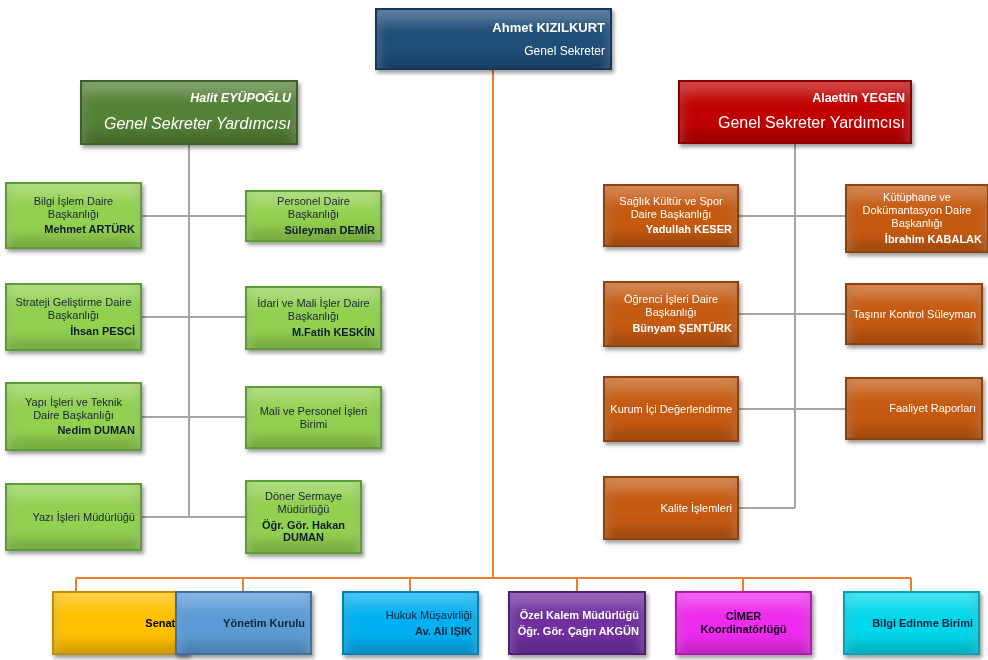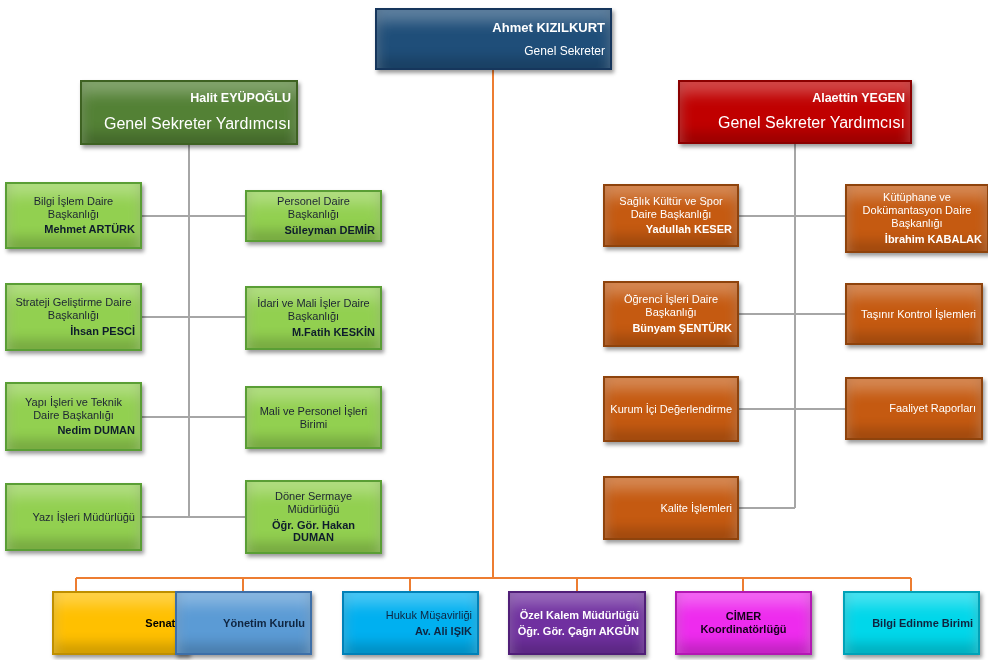--- a/index.html
+++ b/index.html
@@ -17,21 +17,21 @@
     box-shadow: inset 0 12px 14px rgba(255,255,255,0.28),
                 inset 0 -10px 12px rgba(0,0,0,0.18),
                 2px 3px 4px rgba(0,0,0,0.40);
   }
   .box .person { font-weight:700; }
 
   .root  { background:var(--root-fill,#1F4E79); border-color:#16365C; color:#fff; gap:9px; }
   .root .name { font-weight:700; font-size:13px; }
   .root .title { font-size:12px; }
 
-  .dep-l { background:var(--deputy-left-fill,#538135); border-color:#3E6222; color:#fff; gap:9px; }
+  .dep-l { background:var(--deputy-left-fill,#538135); border-color:#3E6222; color:#fff; gap:9px;font-style:italic; }
   .dep-r { background:var(--deputy-right-fill,#C00000); border-color:#8B0000; color:#fff; gap:9px; }
   .dep-l .name, .dep-r .name { font-weight:700; font-size:12.5px; }
   .dep-l .title, .dep-r .title { font-size:16px; }
 
   .g { background:var(--dept-left-fill,#92D050); border-color:#5A9E35; color:#1c2433; }
   .g .person { color:#0e1c2c; }
   .o { background:var(--dept-right-fill,#C55A11); border-color:#8E430C; color:#fff; }
 
   .b { font-size:11px; }
   .b .label { font-weight:700; }
@@ -89,21 +89,21 @@
     <div class="label">Personel Daire Başkanlığı</div>
     <div class="person">Süleyman DEMİR</div>
   </div>
   <div class="box g" style="left:245px;top:286px;width:137px;height:64px">
     <div class="label">İdari ve Mali İşler Daire Başkanlığı</div>
     <div class="person">M.Fatih KESKİN</div>
   </div>
   <div class="box g" style="left:245px;top:386px;width:137px;height:63px">
     <div class="label">Mali ve Personel İşleri Birimi</div>
   </div>
-  <div class="box g" style="left:245px;top:480px;width:137px;height:74px">
+  <div class="box g" style="left:245px;top:480px;width:117px;height:74px">
     <div class="label">Döner Sermaye Müdürlüğü</div>
     <div class="person">Öğr. Gör. Hakan DUMAN</div>
   </div>
 
   <div class="box o" style="left:603px;top:184px;width:136px;height:63px">
     <div class="label">Sağlık Kültür ve Spor Daire Başkanlığı</div>
     <div class="person">Yadullah KESER</div>
   </div>
   <div class="box o" style="left:603px;top:281px;width:136px;height:66px">
     <div class="label">Öğrenci İşleri Daire Başkanlığı</div>
@@ -114,21 +114,21 @@
   </div>
   <div class="box o" style="left:603px;top:476px;width:136px;height:64px">
     <div class="label">Kalite İşlemleri</div>
   </div>
 
   <div class="box o" style="left:845px;top:184px;width:144px;height:69px">
     <div class="label">Kütüphane ve Dokümantasyon Daire Başkanlığı</div>
     <div class="person">İbrahim KABALAK</div>
   </div>
   <div class="box o" style="left:845px;top:283px;width:138px;height:62px">
-    <div class="label">Taşınır Kontrol İşlemleri</div>
+    <div class="label">Taşınır Kontrol Süleyman</div>
   </div>
   <div class="box o" style="left:845px;top:377px;width:138px;height:63px">
     <div class="label">Faaliyet Raporları</div>
   </div>
 
   <div class="box b b-senato" style="left:8px;top:591px;width:137px;height:64px">
     <div class="label">Senato</div>
   </div>
   <div class="box b b-yonetim" style="left:175px;top:591px;width:137px;height:64px">
     <div class="label">Yönetim Kurulu</div>

